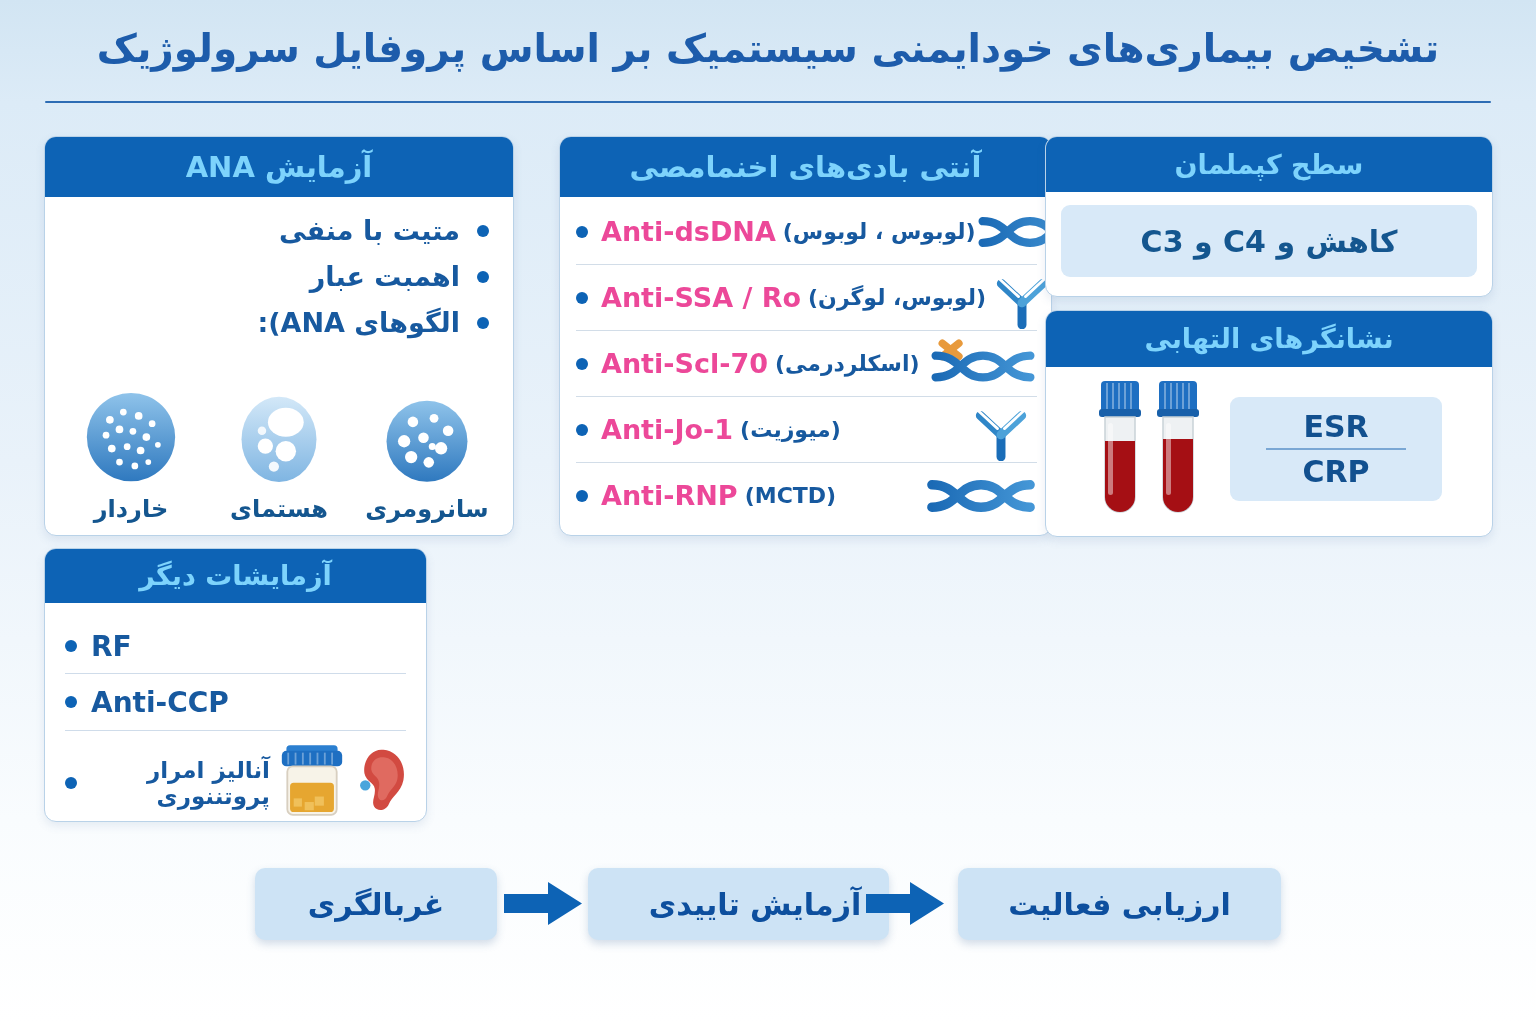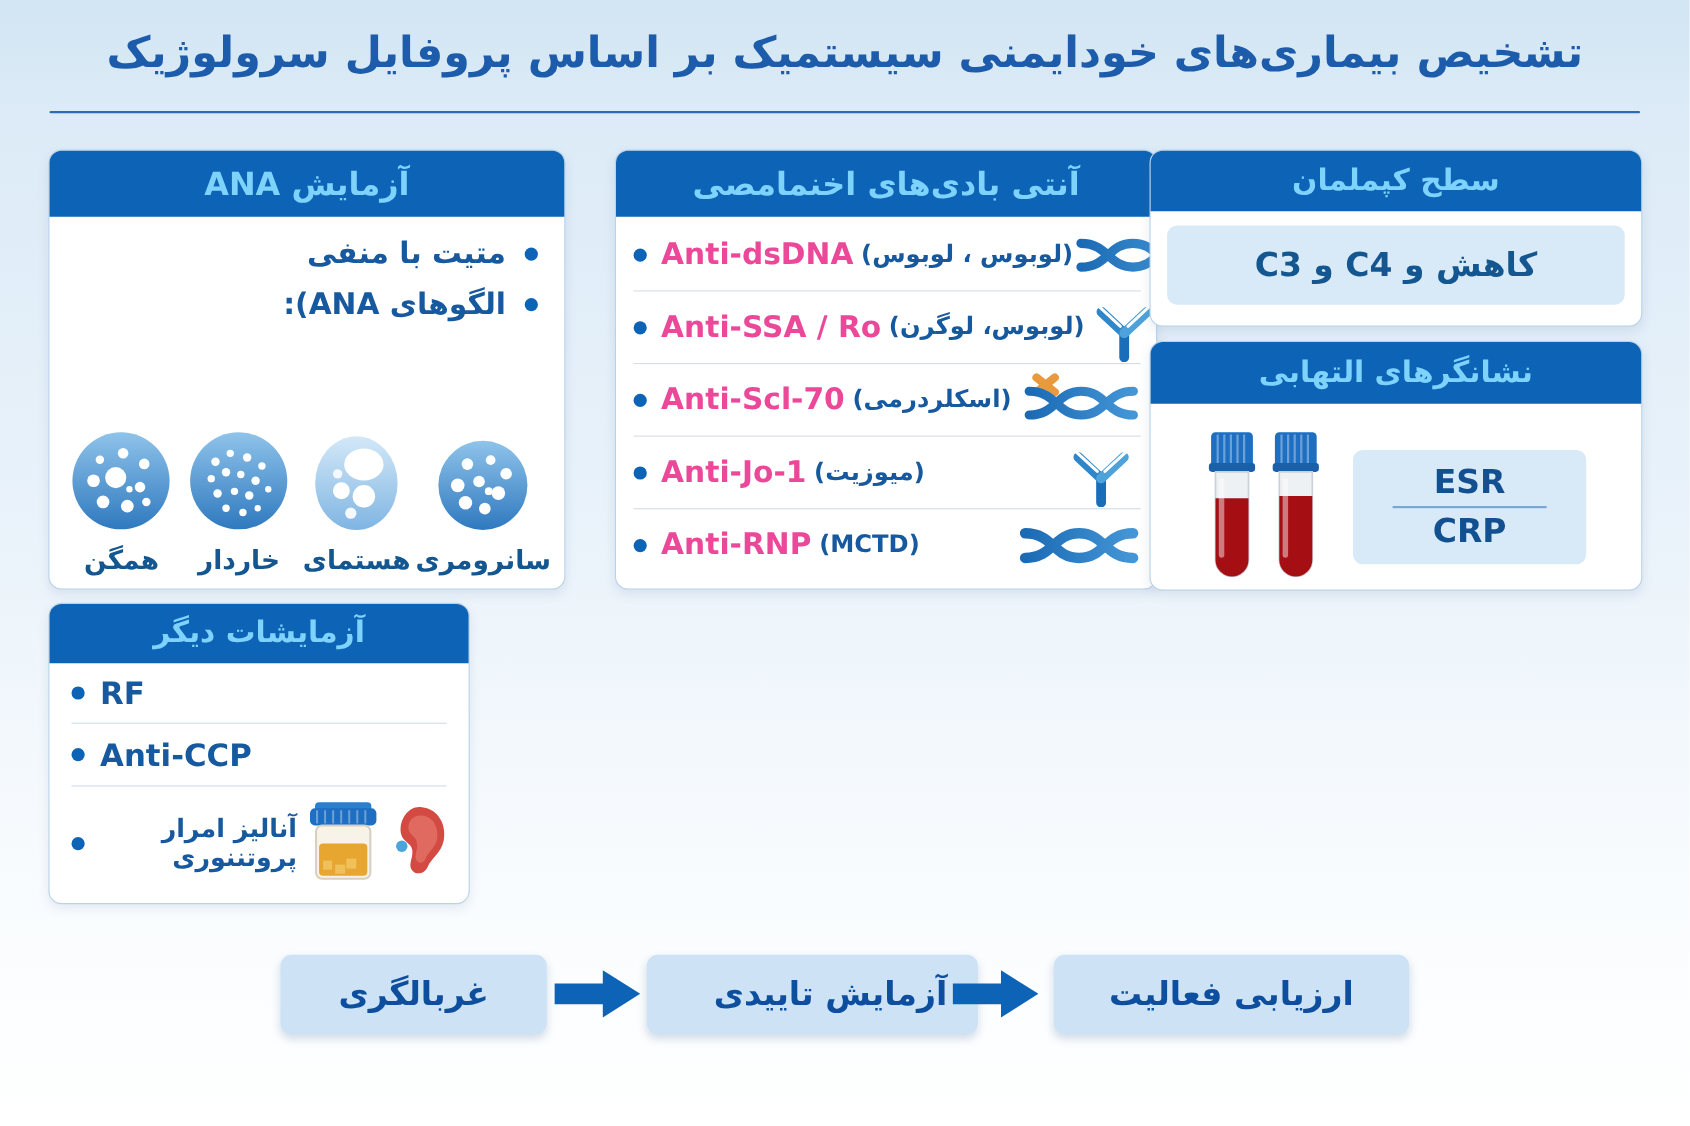--- a/index.html
+++ b/index.html
@@ -43,30 +43,30 @@
   .ab-ic{margin-left:auto;flex:0 0 auto;display:flex;align-items:center;}
   
   .comp-card{left:1045px;top:136px;width:446px;height:159px;}
   .comp-card .card-h{height:55px;line-height:55px;font-size:27px;}
   .comp-body{padding:13px 15px;}
   .comp-box{background:#d8e9f8;border-radius:9px;height:72px;display:flex;align-items:center;justify-content:center;
     font-size:30px;font-weight:bold;color:#14568f;direction:rtl;}
   
   .infl-card{left:1045px;top:310px;width:446px;height:225px;}
   .infl-card .card-h{height:56px;line-height:56px;font-size:27px;}
-  .infl-body{display:flex;align-items:center;justify-content:center;gap:28px;padding-top:24px;}
+  .infl-body{display:flex;align-items:center;justify-content:center;gap:28px;padding-top:12px;}
   .tubes{display:flex;gap:10px;}
   .marker-box{width:212px;height:104px;background:#d8e9f8;border-radius:9px;
     display:flex;flex-direction:column;align-items:center;justify-content:center;}
   .marker{font-size:30px;font-weight:bold;color:#12508f;line-height:1.25;}
   .marker-div{width:140px;height:2px;background:#7aa7d4;margin:3px 0;}
   
   .other-card{left:44px;top:548px;width:381px;height:272px;}
   .other-card .card-h{height:54px;line-height:54px;font-size:27px;}
-  .ot-rows{padding:0 20px;}
+  .ot-rows{padding:16px 20px;}
   .ot-row{display:flex;align-items:center;gap:14px;border-bottom:1.5px solid #cfdcea;}
   .ot-row.r1{height:54px;}
   .ot-row.r2{height:56px;text-align:right;}
   .ot-row.r3{height:104px;border-bottom:none;gap:10px;}
   .ot-label{font-size:28px;font-weight:bold;color:#17599f;}
   .ot-label-fa{font-size:23px;font-weight:bold;color:#17599f;direction:rtl;}
   .ot-cup{margin-left:auto;}
   
   .flow-box{position:absolute;top:868px;height:72px;background:#cde3f5;border-radius:10px;
     display:flex;align-items:center;justify-content:center;font-size:30px;font-weight:bold;color:#0d4f9e;
@@ -103,40 +103,28 @@
 
 <section class="card ana-card">
   <div class="card-h">آزمایش ANA</div>
   <ul class="ana-bullets">
     <li>
         <span class="bdot"></span>
         <span>متیت با منفی</span>
       </li>
     <li>
         <span class="bdot"></span>
+        <span>اهمبت عبار</span>
+      </li>
+    <li>
+        <span class="bdot"></span>
         <span>الگوهای ANA):</span>
       </li>
   </ul>
   <div class="patterns">
-    <div class="pattern">
-      <svg width="100" height="96" viewBox="0 0 100 100">
-        <circle cx="50" cy="48" r="46" fill="url(#gCell)"></circle>
-        <circle cx="30" cy="28" r="4" fill="#fff"></circle>
-          <circle cx="52" cy="22" r="5" fill="#fff"></circle>
-        <circle cx="72" cy="32" r="5" fill="#fff"></circle>
-          <circle cx="24" cy="48" r="6" fill="#fff"></circle>
-        <circle cx="45" cy="45" r="10" fill="#fff"></circle>
-          <circle cx="68" cy="54" r="5" fill="#fff"></circle>
-        <circle cx="33" cy="68" r="6" fill="#fff"></circle>
-          <circle cx="56" cy="72" r="6" fill="#fff"></circle>
-        <circle cx="74" cy="68" r="4" fill="#fff"></circle>
-          <circle cx="58" cy="56" r="3" fill="#fff"></circle>
-      </svg>
-      <div class="plabel">همگن</div>
-    </div>
     <div class="pattern">
       <svg width="100" height="96" viewBox="0 0 100 100">
         <circle cx="50" cy="48" r="46" fill="url(#gCell)"></circle>
         <circle cx="28" cy="30" r="4" fill="#fff"></circle>
           <circle cx="42" cy="22" r="3.5" fill="#fff"></circle>
         <circle cx="58" cy="26" r="4" fill="#fff"></circle>
           <circle cx="72" cy="34" r="3.5" fill="#fff"></circle>
         <circle cx="24" cy="46" r="3.5" fill="#fff"></circle>
           <circle cx="38" cy="40" r="4" fill="#fff"></circle>
         <circle cx="52" cy="42" r="3.5" fill="#fff"></circle>

